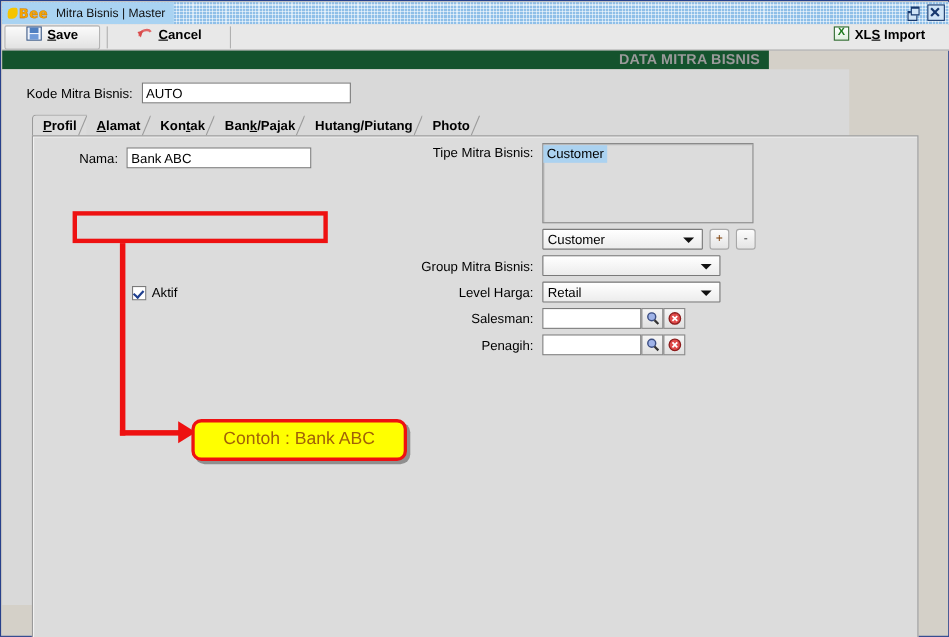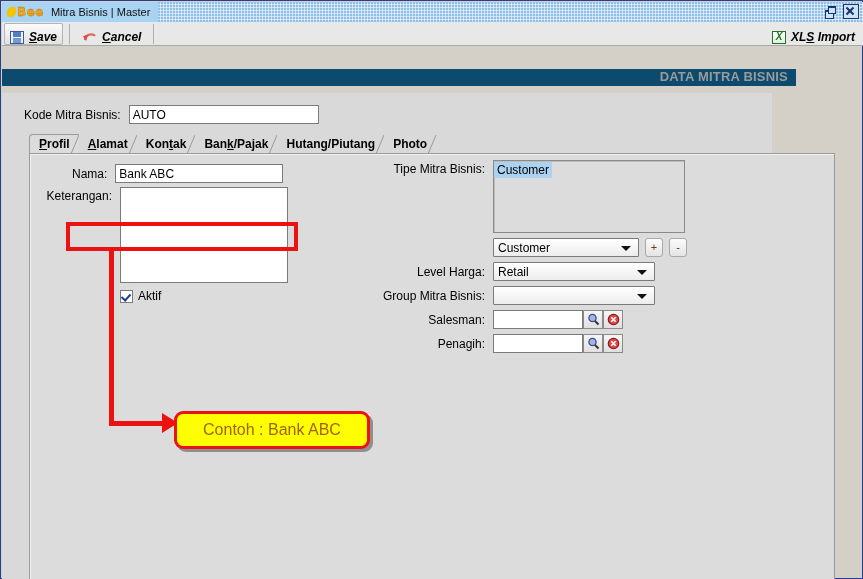--- a/index.html
+++ b/index.html
@@ -122,32 +122,31 @@
     width: 861px; height: 24px;
     background: #e8e8e8;
     border-bottom: 1px solid #a8a8a8;
     display: flex;
     align-items: center;
     box-sizing: border-box;
   }
   .tb-btn {
     height: 22px;
     display: flex;
-    align-items: flex-end;
+    align-items: flex-start;
     gap: 5px;
-    padding: 0 5px;
+    padding: 0 19px;
     margin-left: 2px;
     background: linear-gradient(#fbfbfb, #e2e2e2);
     border: 1px solid #b4b4b4;
     border-radius: 2px;
     font-size: 12px;
     font-weight: bold;
     cursor: pointer;
     box-sizing: border-box;
-    font-style: italic;
   }
   .tb-sep {
     width: 1px; height: 20px;
     background: #b0b0b0;
     margin: 0 4px 0 6px;
   }
   .ico-save {
     width: 14px; height: 13px;
     background: #eef3fb;
     border: 1px solid #3e5a85;
@@ -195,42 +194,40 @@
     font-size: 10px;
     font-weight: bold;
     color: #1e7a1e;
     font-family: "Liberation Sans", sans-serif;
   }
 
   
   .header-strip {
     position: absolute;
     left: 1px; top: 45px;
-    width: 794px; height: 17px;
-    background: #0c4a6e;
-    box-sizing: border-box;
-    margin-top: 23px;
+    width: 697px; height: 17px;
+    background: #14532d;
+    box-sizing: border-box;
   }
   .data-title {
     position: absolute;
     right: 8px; top: 0px;
     font-size: 13px;
     font-weight: bold;
     color: #9a9a9a;
     letter-spacing: .2px;
   }
 
   
   .body-area {
     position: absolute;
     left: 1px; top: 62px;
     width: 770px; height: 487px;
     background: #d9d9d9;
     box-sizing: border-box;
-    margin-top: 30px;
   }
 
   .field-row-top {
     position: absolute;
     left: 22px; top: 12px;
     display: flex;
     align-items: center;
     gap: 8px;
   }
   .lbl { font-size: 12px; color: #000; }
@@ -588,24 +585,20 @@
       </div>
     </div>
 
     <div class="tab-panel">
 
       <div class="nama-row">
         <span class="lbl">Nama:</span>
         <span class="txt-input" style="width:168px;">Bank ABC</span>
       </div>
 
-      <div class="ket-row">
-        <span class="lbl ket-label">Keterangan:</span>
-        <span class="textarea-box"></span>
-      </div>
 
       <div class="aktif-row">
         <span class="checkbox checked"></span>
         <span class="lbl">Aktif</span>
       </div>
 
       <div class="right-col">
 
         <div class="r-row" style="align-items:flex-start;">
           <span class="r-label" style="padding-top:2px;">Tipe Mitra Bisnis:</span>
@@ -617,29 +610,29 @@
         <div class="r-row">
           <span class="r-label"></span>
           <span class="combo" style="width:146px;">Customer
             <span class="arrow"></span>
           </span>
           <span class="plusminus">+</span>
           <span class="plusminus minus">-</span>
         </div>
 
         <div class="r-row">
+          <span class="r-label">Group Mitra Bisnis:</span>
+          <span class="combo" style="width:162px;">
+            <span class="arrow"></span>
+          </span>
+        </div>
+
+        <div class="r-row">
           <span class="r-label">Level Harga:</span>
           <span class="combo" style="width:162px;">Retail
-            <span class="arrow"></span>
-          </span>
-        </div>
-
-        <div class="r-row">
-          <span class="r-label">Group Mitra Bisnis:</span>
-          <span class="combo" style="width:162px;">
             <span class="arrow"></span>
           </span>
         </div>
 
         <div class="r-row">
           <span class="r-label">Salesman:</span>
           <span class="small-input"></span>
           <span class="sq-btn">
             <svg width="13" height="13" viewBox="0 0 13 13">
               <circle cx="5.5" cy="5" r="3.6" fill="#9fb3e8" stroke="#3c4e82" stroke-width="1.3"></circle>

